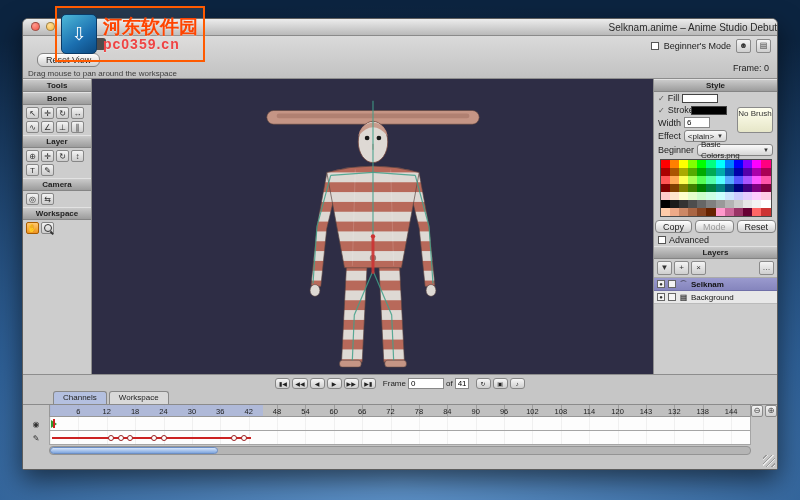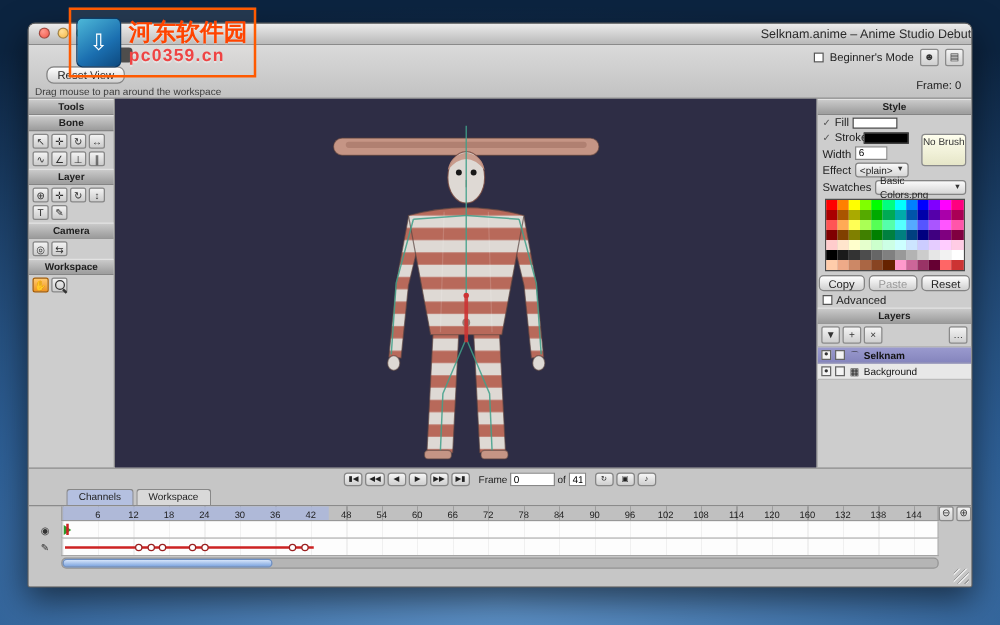--- a/index.html
+++ b/index.html
@@ -258,21 +258,21 @@
       </div>
 
       <div class="sp-row">
         <span>Effect</span>
         <span class="dropdown">
           <span>&lt;plain&gt;</span>
           <span class="dd-arrow">▼</span>
         </span>
       </div>
       <div class="sp-row">
-        <span>Swatches</span>
+        <span>Beginner</span>
         <span class="dropdown">
           <span>Basic Colors.png</span>
           <span class="dd-arrow">▼</span>
         </span>
       </div>
 
       <div class="swatch-grid">
           <div class="sw" style="background: rgb(255, 0, 0);"></div>
           <div class="sw" style="background: rgb(255, 128, 0);"></div>
           <div class="sw" style="background: rgb(255, 255, 0);"></div>
@@ -354,21 +354,21 @@
           <div class="sw" style="background: rgb(255, 153, 204);"></div>
           <div class="sw" style="background: rgb(204, 102, 153);"></div>
           <div class="sw" style="background: rgb(153, 51, 102);"></div>
           <div class="sw" style="background: rgb(102, 0, 51);"></div>
           <div class="sw" style="background: rgb(255, 102, 102);"></div>
           <div class="sw" style="background: rgb(204, 51, 51);"></div>
         </div>
 
       <div class="sp-buttons">
         <span class="btn">Copy</span>
-        <span class="btn disabled">Paste</span>
+        <span class="btn disabled">Mode</span>
         <span class="btn">Reset</span>
       </div>
       <div class="sp-row">
         <span class="checkbox"></span>
         <span>Advanced</span>
       </div>
 
       <div class="panel-header">Layers</div>
       <div class="layers-toolbar">
         <span class="mini-ic">▼</span>
@@ -434,21 +434,21 @@
           <span class="ruler-num" style="left: 44.5946%;">66</span>
           <span class="ruler-num" style="left: 48.6486%;">72</span>
           <span class="ruler-num" style="left: 52.7027%;">78</span>
           <span class="ruler-num" style="left: 56.7568%;">84</span>
           <span class="ruler-num" style="left: 60.8108%;">90</span>
           <span class="ruler-num" style="left: 64.8649%;">96</span>
           <span class="ruler-num" style="left: 68.9189%;">102</span>
           <span class="ruler-num" style="left: 72.973%; text-align: right;">108</span>
           <span class="ruler-num" style="left: 77.027%;">114</span>
           <span class="ruler-num" style="left: 81.0811%;">120</span>
-          <span class="ruler-num" style="left: 85.1351%;">160</span>
+          <span class="ruler-num" style="left: 85.1351%;">143</span>
           <span class="ruler-num" style="left: 89.1892%;">132</span>
           <span class="ruler-num" style="left: 93.2432%;">138</span>
           <span class="ruler-num" style="left: 97.2973%;">144</span>
         </div>
       <div class="rpad">
         <span class="mini-ic" style="width:11px;height:10px;line-height:9px;">⊖</span>
         <span class="mini-ic" style="width:11px;height:10px;line-height:9px;">⊕</span>
       </div>
     </div>
 

